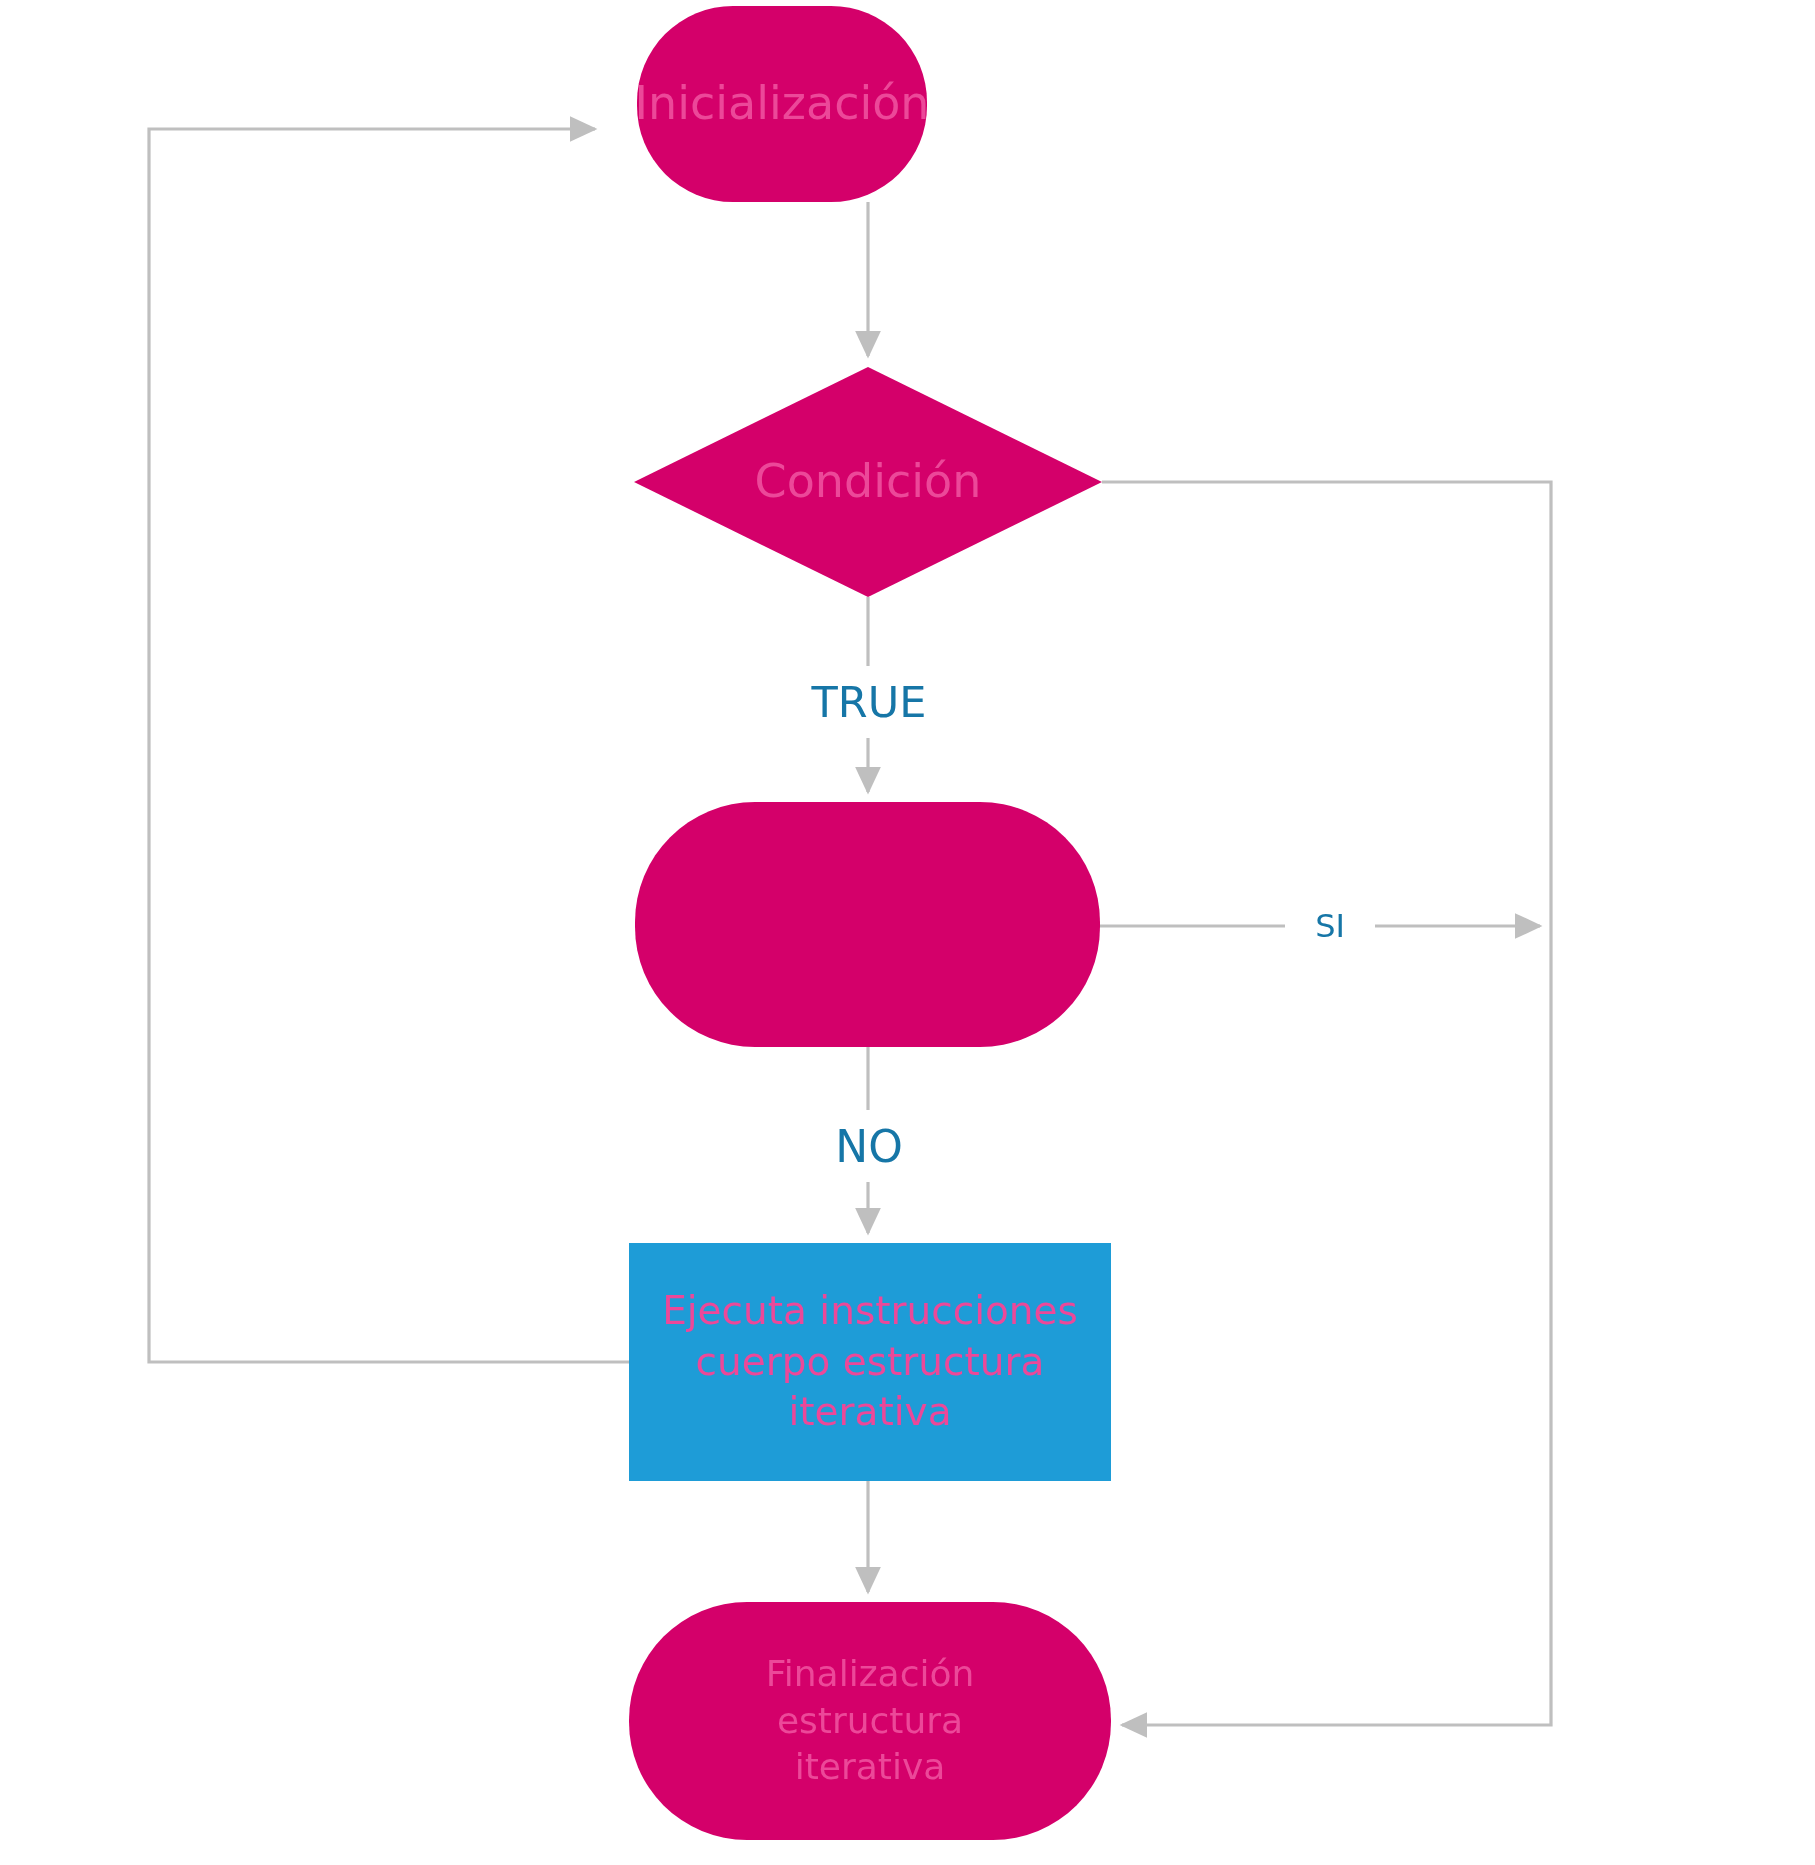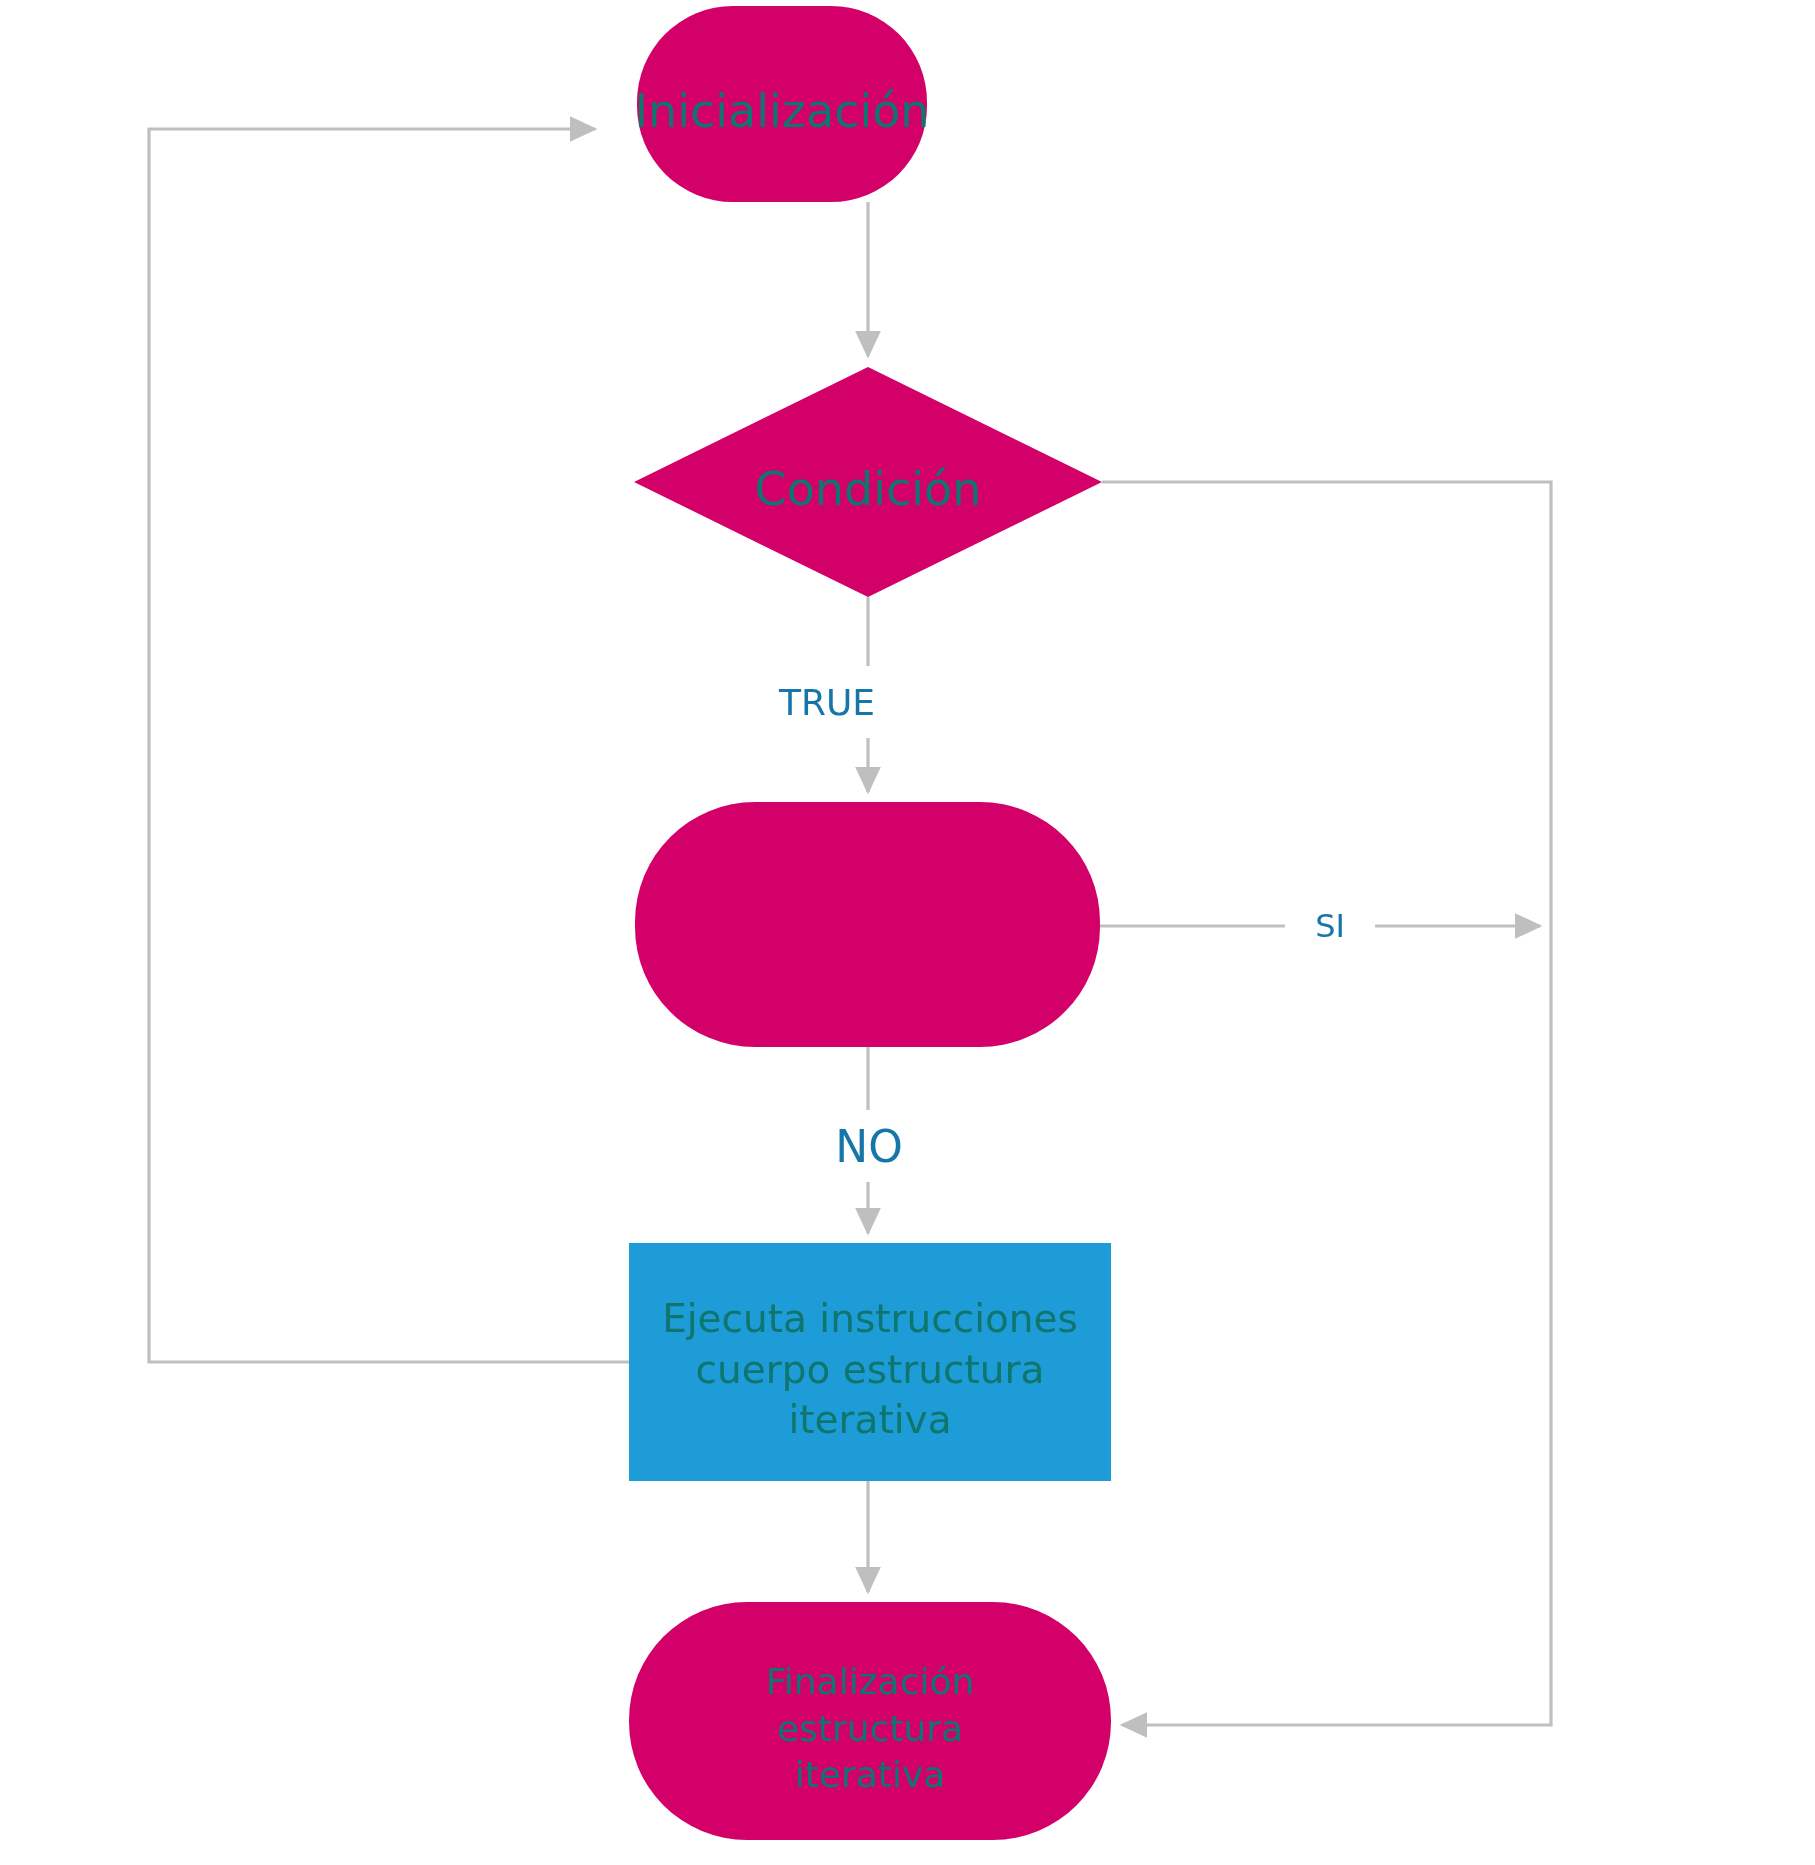--- a/index.html
+++ b/index.html
@@ -24,25 +24,24 @@
     top: 0;
     width: 1815px;
     height: 1865px;
   }
   .node-label {
     position: absolute;
     display: flex;
     align-items: center;
     justify-content: center;
     text-align: center;
-    color: #0f766e;
+    color: #ec4899;
     pointer-events: none;
     white-space: pre-line;
     line-height: 1.30;
-    margin-top: 8px;
   }
   .edge-label {
     position: absolute;
     display: flex;
     align-items: center;
     justify-content: center;
     text-align: center;
     color: #1676A7;
     font-family: "DejaVu Sans", sans-serif;
     background: #ffffff;
@@ -92,20 +91,20 @@
 
 
   <div class="node-label" style="left:629px; top:1243px; width:482px; height:238px; font-size:39px;">Ejecuta instrucciones
 cuerpo estructura
 iterativa</div>
 
   <div class="node-label" style="left:629px; top:1602px; width:482px; height:238px; font-size:36px;">Finalización
 estructura
 iterativa</div>
 
-  <div class="edge-label" style="left:737px; top:666px; width:180px; height:72px; font-size:36px;">TRUE</div>
+  <div class="edge-label" style="left:779px; top:666px; width:180px; height:72px; font-size:43px;">TRUE</div>
 
   <div class="edge-label" style="left:1285px; top:890px; width:90px; height:72px; font-size:32px;">SI</div>
 
   <div class="edge-label" style="left:794px; top:1110px; width:150px; height:72px; font-size:44px;">NO</div>
 
 
 </div>
 
 </body></html>

